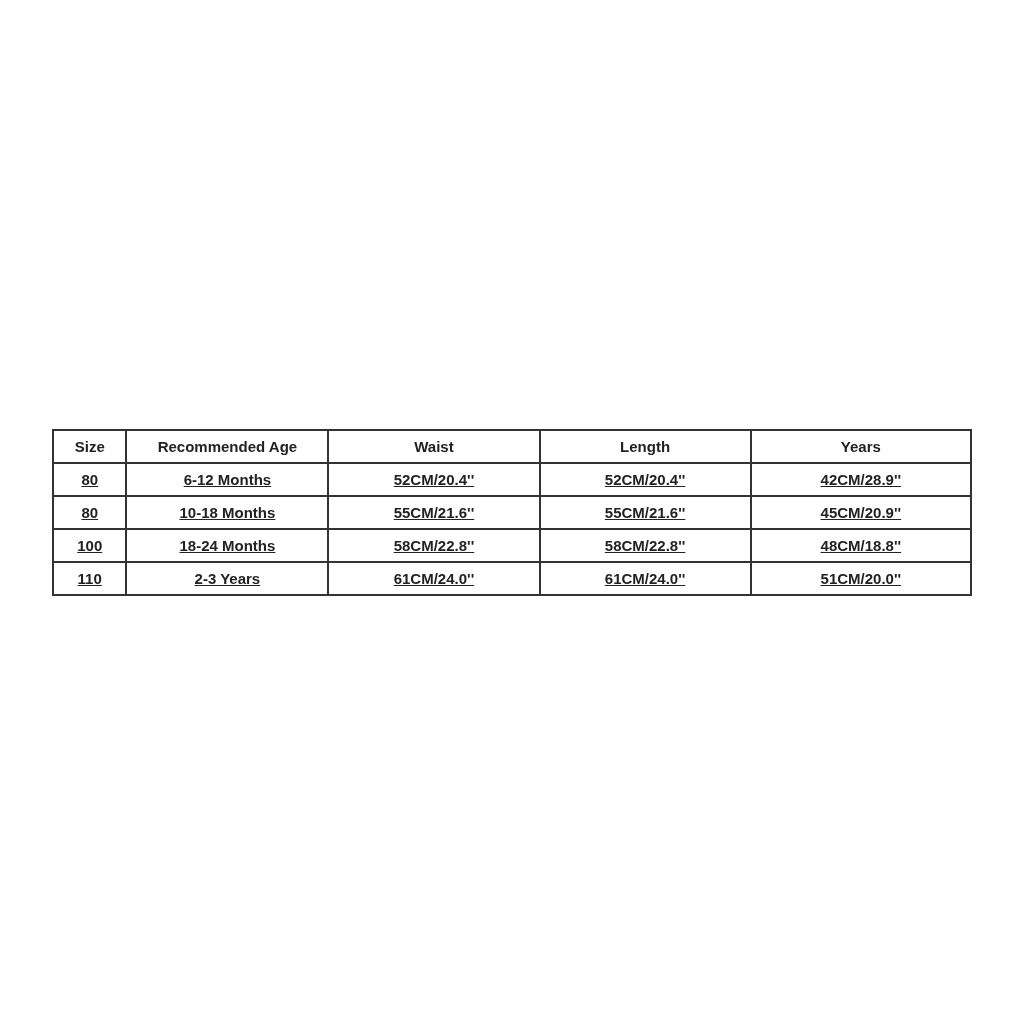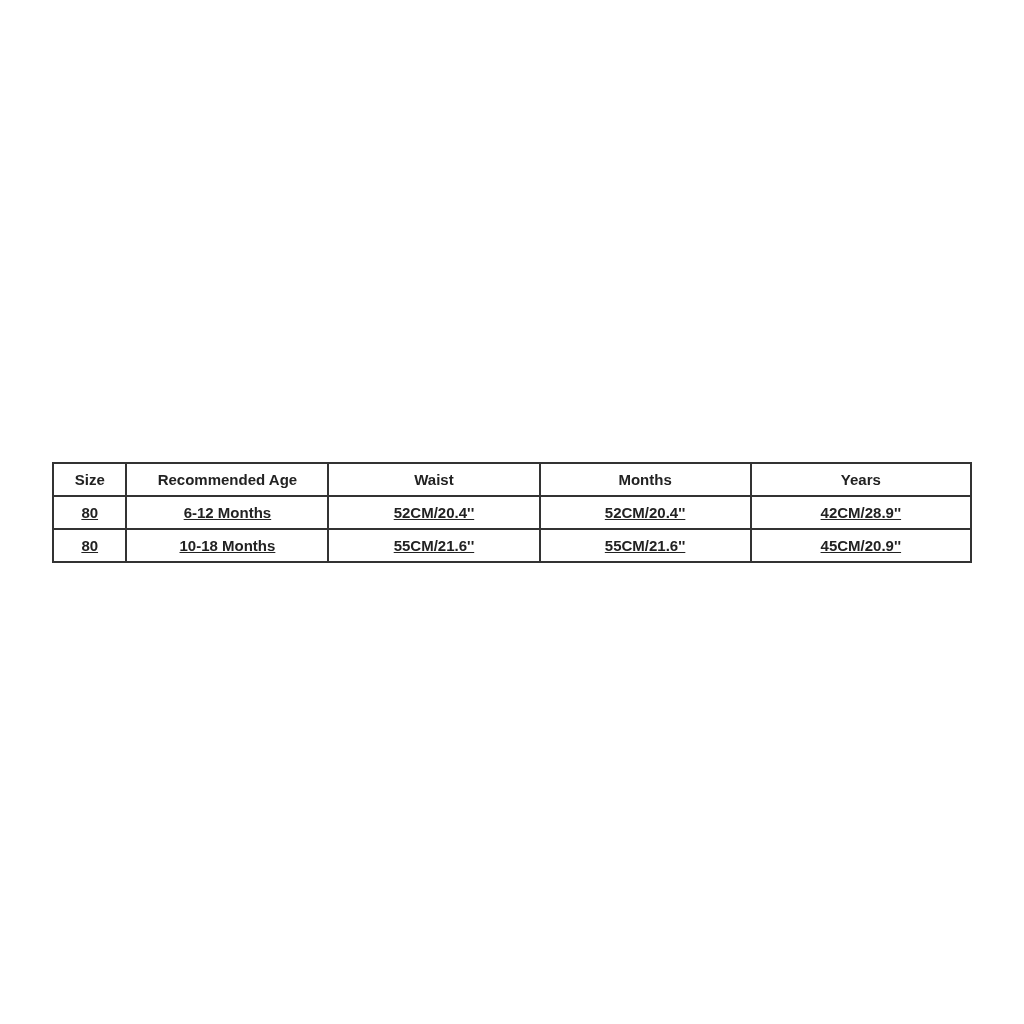--- a/index.html
+++ b/index.html
@@ -63,34 +63,48 @@
       <col class="age-col">
       <col class="bust-col">
       <col class="waist-col">
       <col class="length-col">
     </colgroup>
     <thead>
       <tr>
         <th>Size</th>
         <th>Recommended Age</th>
         <th>Waist</th>
-        <th>Months</th>
+        <th>Length</th>
         <th>Years</th>
       </tr>
     </thead>
     <tbody id="table-body">
     <tr>
           <td>80</td>
           <td>6-12 Months</td>
           <td>52CM/20.4''</td>
           <td>52CM/20.4''</td>
           <td>42CM/28.9''</td>
         </tr>
         <tr>
           <td>80</td>
           <td>10-18 Months</td>
           <td>55CM/21.6''</td>
           <td>55CM/21.6''</td>
           <td>45CM/20.9''</td>
         </tr>
+        <tr>
+          <td>100</td>
+          <td>18-24 Months</td>
+          <td>58CM/22.8''</td>
+          <td>58CM/22.8''</td>
+          <td>48CM/18.8''</td>
+        </tr>
+        <tr>
+          <td>110</td>
+          <td>2-3 Years</td>
+          <td>61CM/24.0''</td>
+          <td>61CM/24.0''</td>
+          <td>51CM/20.0''</td>
+        </tr>
       </tbody>
   </table>
 </div>
 
 </body></html>

